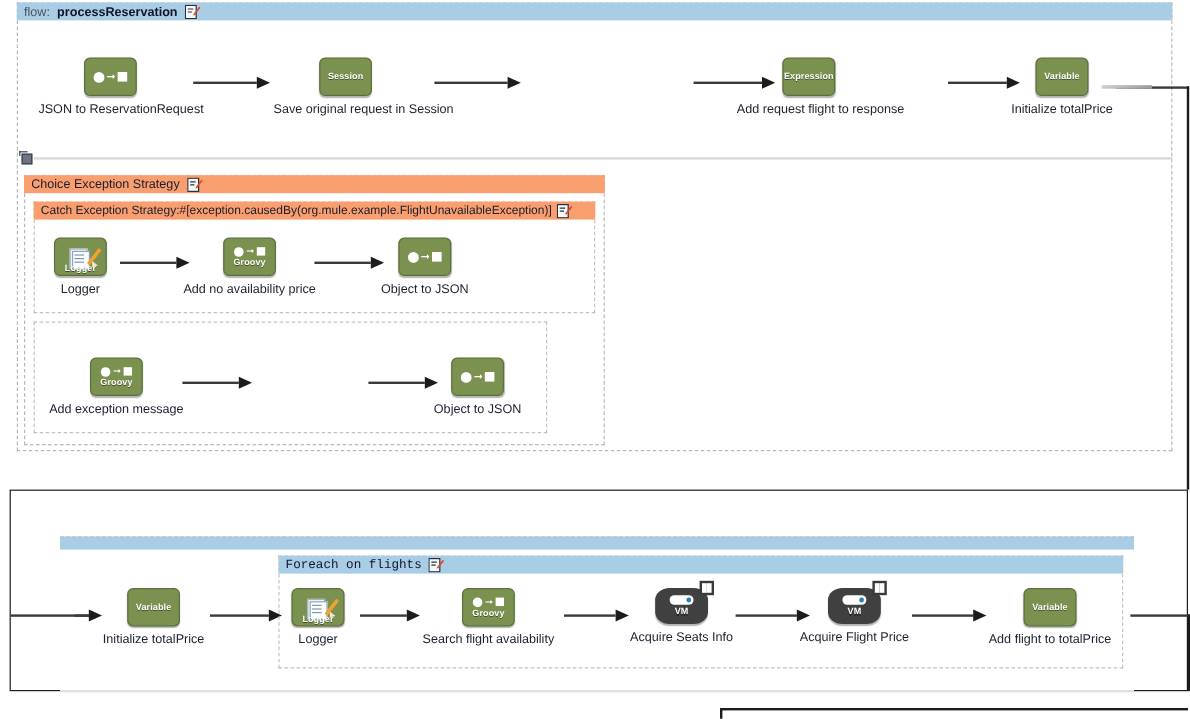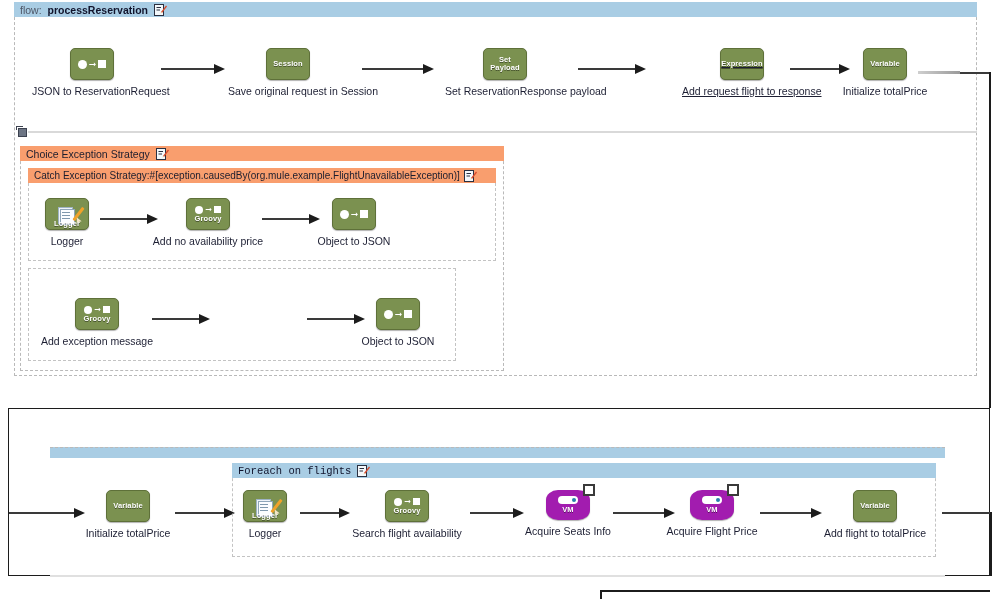--- a/index.html
+++ b/index.html
@@ -34,21 +34,21 @@
   .solidbox{border:1px solid #1c1c1c;background:transparent;}
 
   
   .node{position:absolute;width:120px;text-align:center;}
   .icon{
     width:42px;height:30px;border-radius:5px;margin:0 auto;position:relative;
     display:flex;flex-direction:column;align-items:center;justify-content:center;
     box-shadow:0 1px 1px rgba(0,0,0,.30);
   }
   .icon.green{background:#7b9150;border:1px solid #5e7039;}
-  .icon.blue{background:#a21caf;border-radius:12px/10px;border:none;width:44px;height:30px;}
+  .icon.blue{background:#404040;border-radius:12px/10px;border:none;width:44px;height:30px;}
   .icon .txt{
     color:#ffffff;font-size:7.5px;font-weight:bold;line-height:8px;
     text-shadow:0 1px 0 rgba(0,0,0,.45);letter-spacing:.1px;
   }
   .icon .txt.two{line-height:8.5px;}
   .caption{
     margin-top:5px;font-size:10.5px;color:#1d1f33;line-height:12px;white-space:nowrap;
   }
 
   
@@ -126,29 +126,22 @@
     <div class="caption">JSON to ReservationRequest</div>
   </div>
 
   <div class="node" style="left:228px;top:48px;">
     <div class="icon green">
       <span class="txt">Session</span>
     </div>
     <div class="caption">Save original request in Session</div>
   </div>
 
-  <div class="node" style="left:445px;top:48px;">
-    <div class="icon green">
-      <span class="txt two">Set</span>
-      <span class="txt two">Payload</span>
-    </div>
-    <div class="caption">Set ReservationResponse payload</div>
-  </div>
-
-  <div class="node" style="left:682px;top:48px;text-decoration:underline;">
+
+  <div class="node" style="left:614px;top:48px;">
     <div class="icon green">
       <span class="txt">Expression</span>
     </div>
     <div class="caption">Add request flight to response</div>
   </div>
 
   <div class="node" style="left:825px;top:48px;">
     <div class="icon green">
       <span class="txt">Variable</span>
     </div>

